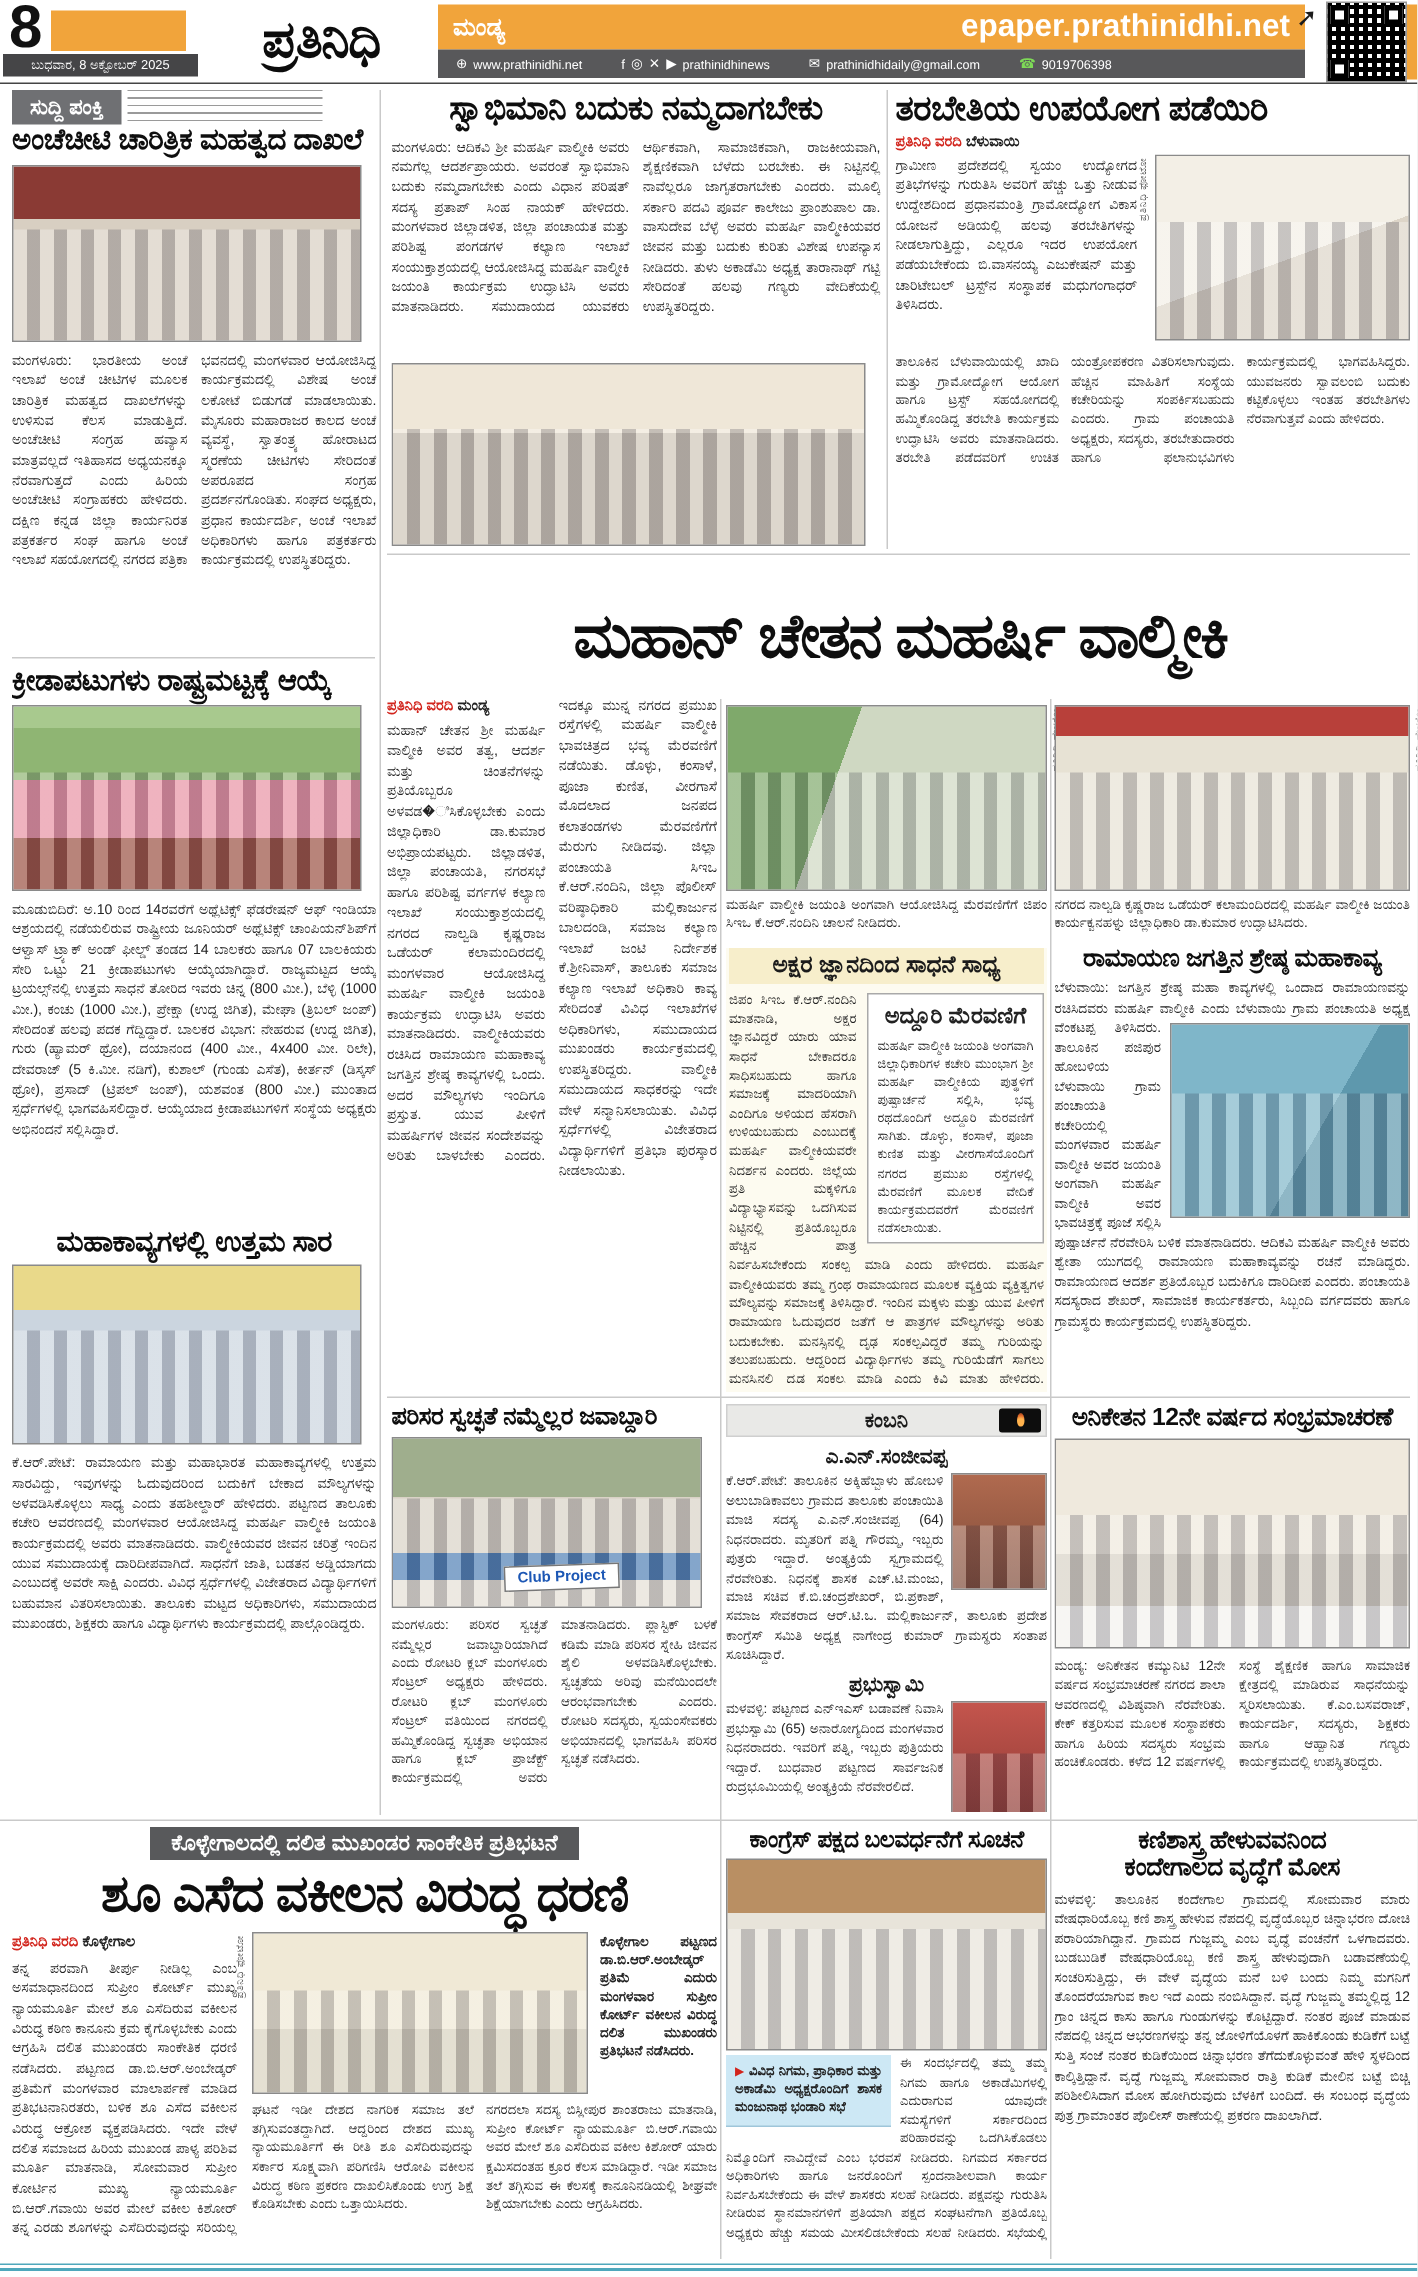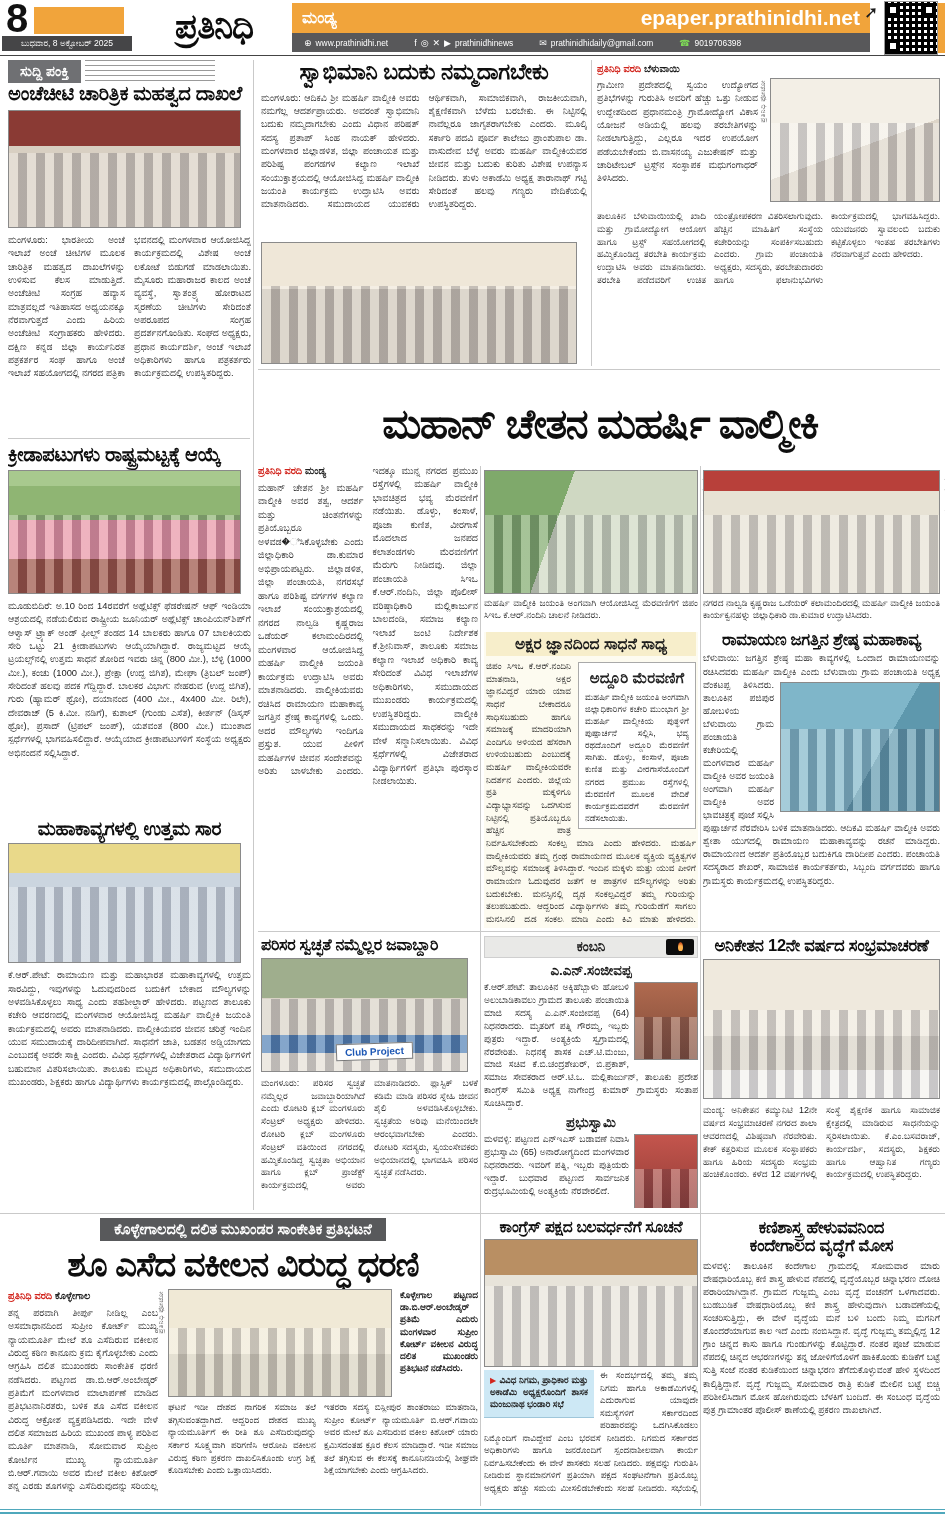--- a/index.html
+++ b/index.html
@@ -164,20 +164,21 @@
   <div class="art" id="art-swabhi" style="left:261px;top:60px;width:326px;height:308px;overflow:hidden">
     <div class="hl" style="font-size:22px;text-align:center">ಸ್ವಾಭಿಮಾನಿ ಬದುಕು ನಮ್ಮದಾಗಬೇಕು</div>
     <div class="body cols2" style="height:146px;margin-top:6px">ಮಂಗಳೂರು: ಆದಿಕವಿ ಶ್ರೀ ಮಹರ್ಷಿ ವಾಲ್ಮೀಕಿ ಅವರು ನಮಗೆಲ್ಲ ಆದರ್ಶಪ್ರಾಯರು. ಅವರಂತೆ ಸ್ವಾಭಿಮಾನಿ ಬದುಕು ನಮ್ಮದಾಗಬೇಕು ಎಂದು ವಿಧಾನ ಪರಿಷತ್ ಸದಸ್ಯ ಪ್ರತಾಪ್ ಸಿಂಹ ನಾಯಕ್ ಹೇಳಿದರು. ಮಂಗಳವಾರ ಜಿಲ್ಲಾಡಳಿತ, ಜಿಲ್ಲಾ ಪಂಚಾಯತ ಮತ್ತು ಪರಿಶಿಷ್ಟ ಪಂಗಡಗಳ ಕಲ್ಯಾಣ ಇಲಾಖೆ ಸಂಯುಕ್ತಾಶ್ರಯದಲ್ಲಿ ಆಯೋಜಿಸಿದ್ದ ಮಹರ್ಷಿ ವಾಲ್ಮೀಕಿ ಜಯಂತಿ ಕಾರ್ಯಕ್ರಮ ಉದ್ಘಾಟಿಸಿ ಅವರು ಮಾತನಾಡಿದರು. ಸಮುದಾಯದ ಯುವಕರು ಆರ್ಥಿಕವಾಗಿ, ಸಾಮಾಜಿಕವಾಗಿ, ರಾಜಕೀಯವಾಗಿ, ಶೈಕ್ಷಣಿಕವಾಗಿ ಬೆಳೆದು ಬರಬೇಕು. ಈ ನಿಟ್ಟಿನಲ್ಲಿ ನಾವೆಲ್ಲರೂ ಜಾಗೃತರಾಗಬೇಕು ಎಂದರು. ಮೂಲ್ಕಿ ಸರ್ಕಾರಿ ಪದವಿ ಪೂರ್ವ ಕಾಲೇಜು ಪ್ರಾಂಶುಪಾಲ ಡಾ. ವಾಸುದೇವ ಬೆಳ್ಳೆ ಅವರು ಮಹರ್ಷಿ ವಾಲ್ಮೀಕಿಯವರ ಜೀವನ ಮತ್ತು ಬದುಕು ಕುರಿತು ವಿಶೇಷ ಉಪನ್ಯಾಸ ನೀಡಿದರು. ತುಳು ಅಕಾಡೆಮಿ ಅಧ್ಯಕ್ಷ ತಾರಾನಾಥ್ ಗಟ್ಟಿ ಸೇರಿದಂತೆ ಹಲವು ಗಣ್ಯರು ವೇದಿಕೆಯಲ್ಲಿ ಉಪಸ್ಥಿತರಿದ್ದರು.</div>
     <div class="phwrap" style="margin-top:5px">
       <div class="ph ph-lamp" style="width:314px;height:120px"></div>
 
     </div>
   </div>
 
   <div class="art" id="art-tarabeti" style="left:597px;top:60px;width:343px;height:308px;overflow:hidden">
+    <div class="hl" style="font-size:23px">ತರಬೇತಿಯ ಉಪಯೋಗ ಪಡೆಯಿರಿ</div>
     <div class="byline" style="margin-top:3px"><span class="red">ಪ್ರತಿನಿಧಿ ವರದಿ</span> <span>ಬೆಳುವಾಯಿ</span></div>
     <div style="overflow:hidden">
       <div class="phwrap" style="float:right;margin:0 0 4px 12px">
         <div class="ph ph-tent" style="width:168px;height:122px"></div>
         <div class="cred left">ಪ್ರತಿನಿಧಿ ಫೋಟೋ</div>
       </div>
       <div class="body" style="height:126px">ಗ್ರಾಮೀಣ ಪ್ರದೇಶದಲ್ಲಿ ಸ್ವಯಂ ಉದ್ಯೋಗದ ಪ್ರತಿಭೆಗಳನ್ನು ಗುರುತಿಸಿ ಅವರಿಗೆ ಹೆಚ್ಚು ಒತ್ತು ನೀಡುವ ಉದ್ದೇಶದಿಂದ ಪ್ರಧಾನಮಂತ್ರಿ ಗ್ರಾಮೋದ್ಯೋಗ ವಿಕಾಸ ಯೋಜನೆ ಅಡಿಯಲ್ಲಿ ಹಲವು ತರಬೇತಿಗಳನ್ನು ನೀಡಲಾಗುತ್ತಿದ್ದು, ಎಲ್ಲರೂ ಇದರ ಉಪಯೋಗ ಪಡೆಯಬೇಕೆಂದು ಬಿ.ವಾಸನಯ್ಯ ಎಜುಕೇಷನ್ ಮತ್ತು ಚಾರಿಟೇಬಲ್ ಟ್ರಸ್ಟ್‌ನ ಸಂಸ್ಥಾಪಕ ಮಧುಗಂಗಾಧರ್ ತಿಳಿಸಿದರು.</div>
     </div>
     <div class="body cols3" style="height:118px;margin-top:4px;font-size:9px">ತಾಲೂಕಿನ ಬೆಳುವಾಯಿಯಲ್ಲಿ ಖಾದಿ ಮತ್ತು ಗ್ರಾಮೋದ್ಯೋಗ ಆಯೋಗ ಹಾಗೂ ಟ್ರಸ್ಟ್ ಸಹಯೋಗದಲ್ಲಿ ಹಮ್ಮಿಕೊಂಡಿದ್ದ ತರಬೇತಿ ಕಾರ್ಯಕ್ರಮ ಉದ್ಘಾಟಿಸಿ ಅವರು ಮಾತನಾಡಿದರು. ತರಬೇತಿ ಪಡೆದವರಿಗೆ ಉಚಿತ ಯಂತ್ರೋಪಕರಣ ವಿತರಿಸಲಾಗುವುದು. ಹೆಚ್ಚಿನ ಮಾಹಿತಿಗೆ ಸಂಸ್ಥೆಯ ಕಚೇರಿಯನ್ನು ಸಂಪರ್ಕಿಸಬಹುದು ಎಂದರು. ಗ್ರಾಮ ಪಂಚಾಯತಿ ಅಧ್ಯಕ್ಷರು, ಸದಸ್ಯರು, ತರಬೇತುದಾರರು ಹಾಗೂ ಫಲಾನುಭವಿಗಳು ಕಾರ್ಯಕ್ರಮದಲ್ಲಿ ಭಾಗವಹಿಸಿದ್ದರು. ಯುವಜನರು ಸ್ವಾವಲಂಬಿ ಬದುಕು ಕಟ್ಟಿಕೊಳ್ಳಲು ಇಂತಹ ತರಬೇತಿಗಳು ನೆರವಾಗುತ್ತವೆ ಎಂದು ಹೇಳಿದರು.</div>
   </div>
@@ -294,21 +295,21 @@
       <div style="position:absolute;left:0;top:0;width:150px;height:206px" class="body">
         <div class="byline"><span class="red">ಪ್ರತಿನಿಧಿ ವರದಿ</span> <span>ಕೊಳ್ಳೇಗಾಲ</span></div>
         <span>ತನ್ನ ಪರವಾಗಿ ತೀರ್ಪು ನೀಡಿಲ್ಲ ಎಂಬ ಅಸಮಾಧಾನದಿಂದ ಸುಪ್ರೀಂ ಕೋರ್ಟ್ ಮುಖ್ಯ ನ್ಯಾಯಮೂರ್ತಿ ಮೇಲೆ ಶೂ ಎಸೆದಿರುವ ವಕೀಲನ ವಿರುದ್ಧ ಕಠಿಣ ಕಾನೂನು ಕ್ರಮ ಕೈಗೊಳ್ಳಬೇಕು ಎಂದು ಆಗ್ರಹಿಸಿ ದಲಿತ ಮುಖಂಡರು ಸಾಂಕೇತಿಕ ಧರಣಿ ನಡೆಸಿದರು. ಪಟ್ಟಣದ ಡಾ.ಬಿ.ಆರ್.ಅಂಬೇಡ್ಕರ್ ಪ್ರತಿಮೆಗೆ ಮಂಗಳವಾರ ಮಾಲಾರ್ಪಣೆ ಮಾಡಿದ ಪ್ರತಿಭಟನಾನಿರತರು, ಬಳಿಕ ಶೂ ಎಸೆದ ವಕೀಲನ ವಿರುದ್ಧ ಆಕ್ರೋಶ ವ್ಯಕ್ತಪಡಿಸಿದರು. ಇದೇ ವೇಳೆ ದಲಿತ ಸಮಾಜದ ಹಿರಿಯ ಮುಖಂಡ ಪಾಳ್ಯ ಪರಿಶಿವ ಮೂರ್ತಿ ಮಾತನಾಡಿ, ಸೋಮವಾರ ಸುಪ್ರೀಂ ಕೋರ್ಟಿನ ಮುಖ್ಯ ನ್ಯಾಯಮೂರ್ತಿ ಬಿ.ಆರ್.ಗವಾಯಿ ಅವರ ಮೇಲೆ ವಕೀಲ ಕಿಶೋರ್ ತನ್ನ ಎರಡು ಶೂಗಳನ್ನು ಎಸೆದಿರುವುದನ್ನು ಸರಿಯಲ್ಲ ಎಂದು ಬೇಸರ ವ್ಯಕ್ತಪಡಿಸಿದರು.</span>
       </div>
       <div class="phwrap" style="position:absolute;left:160px;top:0">
         <div class="ph ph-temple" style="width:222px;height:106px"></div>
         <div class="cred left">ಪ್ರತಿನಿಧಿ ಫೋಟೋ</div>
       </div>
       <div class="caption" style="position:absolute;left:392px;top:0;width:78px;height:106px;font-weight:700">ಕೊಳ್ಳೇಗಾಲ ಪಟ್ಟಣದ ಡಾ.ಬಿ.ಆರ್.ಅಂಬೇಡ್ಕರ್ ಪ್ರತಿಮೆ ಎದುರು ಮಂಗಳವಾರ ಸುಪ್ರೀಂ ಕೋರ್ಟ್ ವಕೀಲನ ವಿರುದ್ಧ ದಲಿತ ಮುಖಂಡರು ಪ್ರತಿಭಟನೆ ನಡೆಸಿದರು.</div>
       <div class="body" style="position:absolute;left:160px;top:112px;width:148px;height:94px;font-size:8.9px">ಘಟನೆ ಇಡೀ ದೇಶದ ನಾಗರಿಕ ಸಮಾಜ ತಲೆ ತಗ್ಗಿಸುವಂತದ್ದಾಗಿದೆ. ಆದ್ದರಿಂದ ದೇಶದ ಮುಖ್ಯ ನ್ಯಾಯಮೂರ್ತಿಗೆ ಈ ರೀತಿ ಶೂ ಎಸೆದಿರುವುದನ್ನು ಸರ್ಕಾರ ಸೂಕ್ಷ್ಮವಾಗಿ ಪರಿಗಣಿಸಿ ಆರೋಪಿ ವಕೀಲನ ವಿರುದ್ಧ ಕಠಿಣ ಪ್ರಕರಣ ದಾಖಲಿಸಿಕೊಂಡು ಉಗ್ರ ಶಿಕ್ಷೆ ಕೊಡಿಸಬೇಕು ಎಂದು ಒತ್ತಾಯಿಸಿದರು.</div>
-      <div class="body" style="position:absolute;left:316px;top:112px;width:154px;height:94px;font-size:8.9px">ಇತರರಾ ಸದಸ್ಯ ಬಿಸ್ಲೀಪುರ ಶಾಂತರಾಜು ಮಾತನಾಡಿ, ಸುಪ್ರೀಂ ಕೋರ್ಟ್ ನ್ಯಾಯಮೂರ್ತಿ ಬಿ.ಆರ್.ಗವಾಯಿ ಅವರ ಮೇಲೆ ಶೂ ಎಸೆದಿರುವ ವಕೀಲ ಕಿಶೋರ್ ಯಾರು ಕ್ಷಮಿಸದಂತಹ ಕ್ರೂರ ಕೆಲಸ ಮಾಡಿದ್ದಾರೆ. ಇಡೀ ಸಮಾಜ ತಲೆ ತಗ್ಗಿಸುವ ಈ ಕೆಲಸಕ್ಕೆ ಕಾನೂನಿನಡಿಯಲ್ಲಿ ಶೀಘ್ರವೇ ಶಿಕ್ಷೆಯಾಗಬೇಕು ಎಂದು ಆಗ್ರಹಿಸಿದರು.</div>
+      <div class="body" style="position:absolute;left:316px;top:112px;width:154px;height:94px;font-size:8.9px">ನಗರದಲಾ ಸದಸ್ಯ ಬಿಸ್ಲೀಪುರ ಶಾಂತರಾಜು ಮಾತನಾಡಿ, ಸುಪ್ರೀಂ ಕೋರ್ಟ್ ನ್ಯಾಯಮೂರ್ತಿ ಬಿ.ಆರ್.ಗವಾಯಿ ಅವರ ಮೇಲೆ ಶೂ ಎಸೆದಿರುವ ವಕೀಲ ಕಿಶೋರ್ ಯಾರು ಕ್ಷಮಿಸದಂತಹ ಕ್ರೂರ ಕೆಲಸ ಮಾಡಿದ್ದಾರೆ. ಇಡೀ ಸಮಾಜ ತಲೆ ತಗ್ಗಿಸುವ ಈ ಕೆಲಸಕ್ಕೆ ಕಾನೂನಿನಡಿಯಲ್ಲಿ ಶೀಘ್ರವೇ ಶಿಕ್ಷೆಯಾಗಬೇಕು ಎಂದು ಆಗ್ರಹಿಸಿದರು.</div>
     </div>
     <div class="body" style="height:0;overflow:hidden">ಈ ವೇಳೆ ಡಾ.ಬಿ.ಆರ್.ಅಂಬೇಡ್ಕರ್ ಸ್ಮಾರಕ ಸಂಘದ ಕಾರ್ಯದರ್ಶಿ ಪಾಪಣ್ಣ, ಪರಿಶಿಷ್ಟ ಜಾತಿ ಮುಖಂಡರಾದ ಧನಗೆರೆ ಲಕ್ಷ್ಮಣ, ವೆಂಕಟರಾಮು, ಕಾಮಗೆರೆ ಮಹದೇವಸ್ವಾಮಿ, ಸರಗೂರು ಜೋಗಿ, ಮಧುವನಹಳ್ಳಿ ಆಟೋ ಮಲ್ಲು, ಲಿಂಗಣಾಪುರ ಸಿದ್ದಮರಿ, ಸೋಮಣ್ಣ, ನಂಜಯ್ಯ, ಮುದ್ದಣ್ಣ, ಶಿವಕುಮಾರ್, ಬಿಸ್ಲೀಪುರ ಶಂಕರ್, ರೇಷ್ಮೆ ಇಲಾಖೆಯ ನಿವೃತ್ತ ಅಧಿಕಾರಿ ಜಾಮರಾಜು, ನಿವೃತ್ತ ಎಂಜಿನಿಯರ್ ರಾಮಚಂದ್ರ, ಕುಂಟೂರು ಗ್ರಾಪಂ ಮಾಜಿ ಅಧ್ಯಕ್ಷ ಶಿವಣ್ಣ, ಹಳೇ ಅಣಗಳ್ಳಿ ಗ್ರಾಪಂ ಮಾಜಿ ಸದಸ್ಯ ಶೇಖರ್ ಹಾಗೂ ಇತರರು ಇದ್ದರು.</div>
   </div>
 
   <div class="art" style="left:484px;top:1218px;width:214px;height:290px;overflow:hidden">
     <div class="hl" style="font-size:15.5px;text-align:center">ಕಾಂಗ್ರೆಸ್ ಪಕ್ಷದ ಬಲವರ್ಧನೆಗೆ ಸೂಚನೆ</div>
     <div class="phwrap" style="margin-top:4px">
       <div class="ph ph-cong" style="width:212px;height:126px"></div>
 
     </div>

